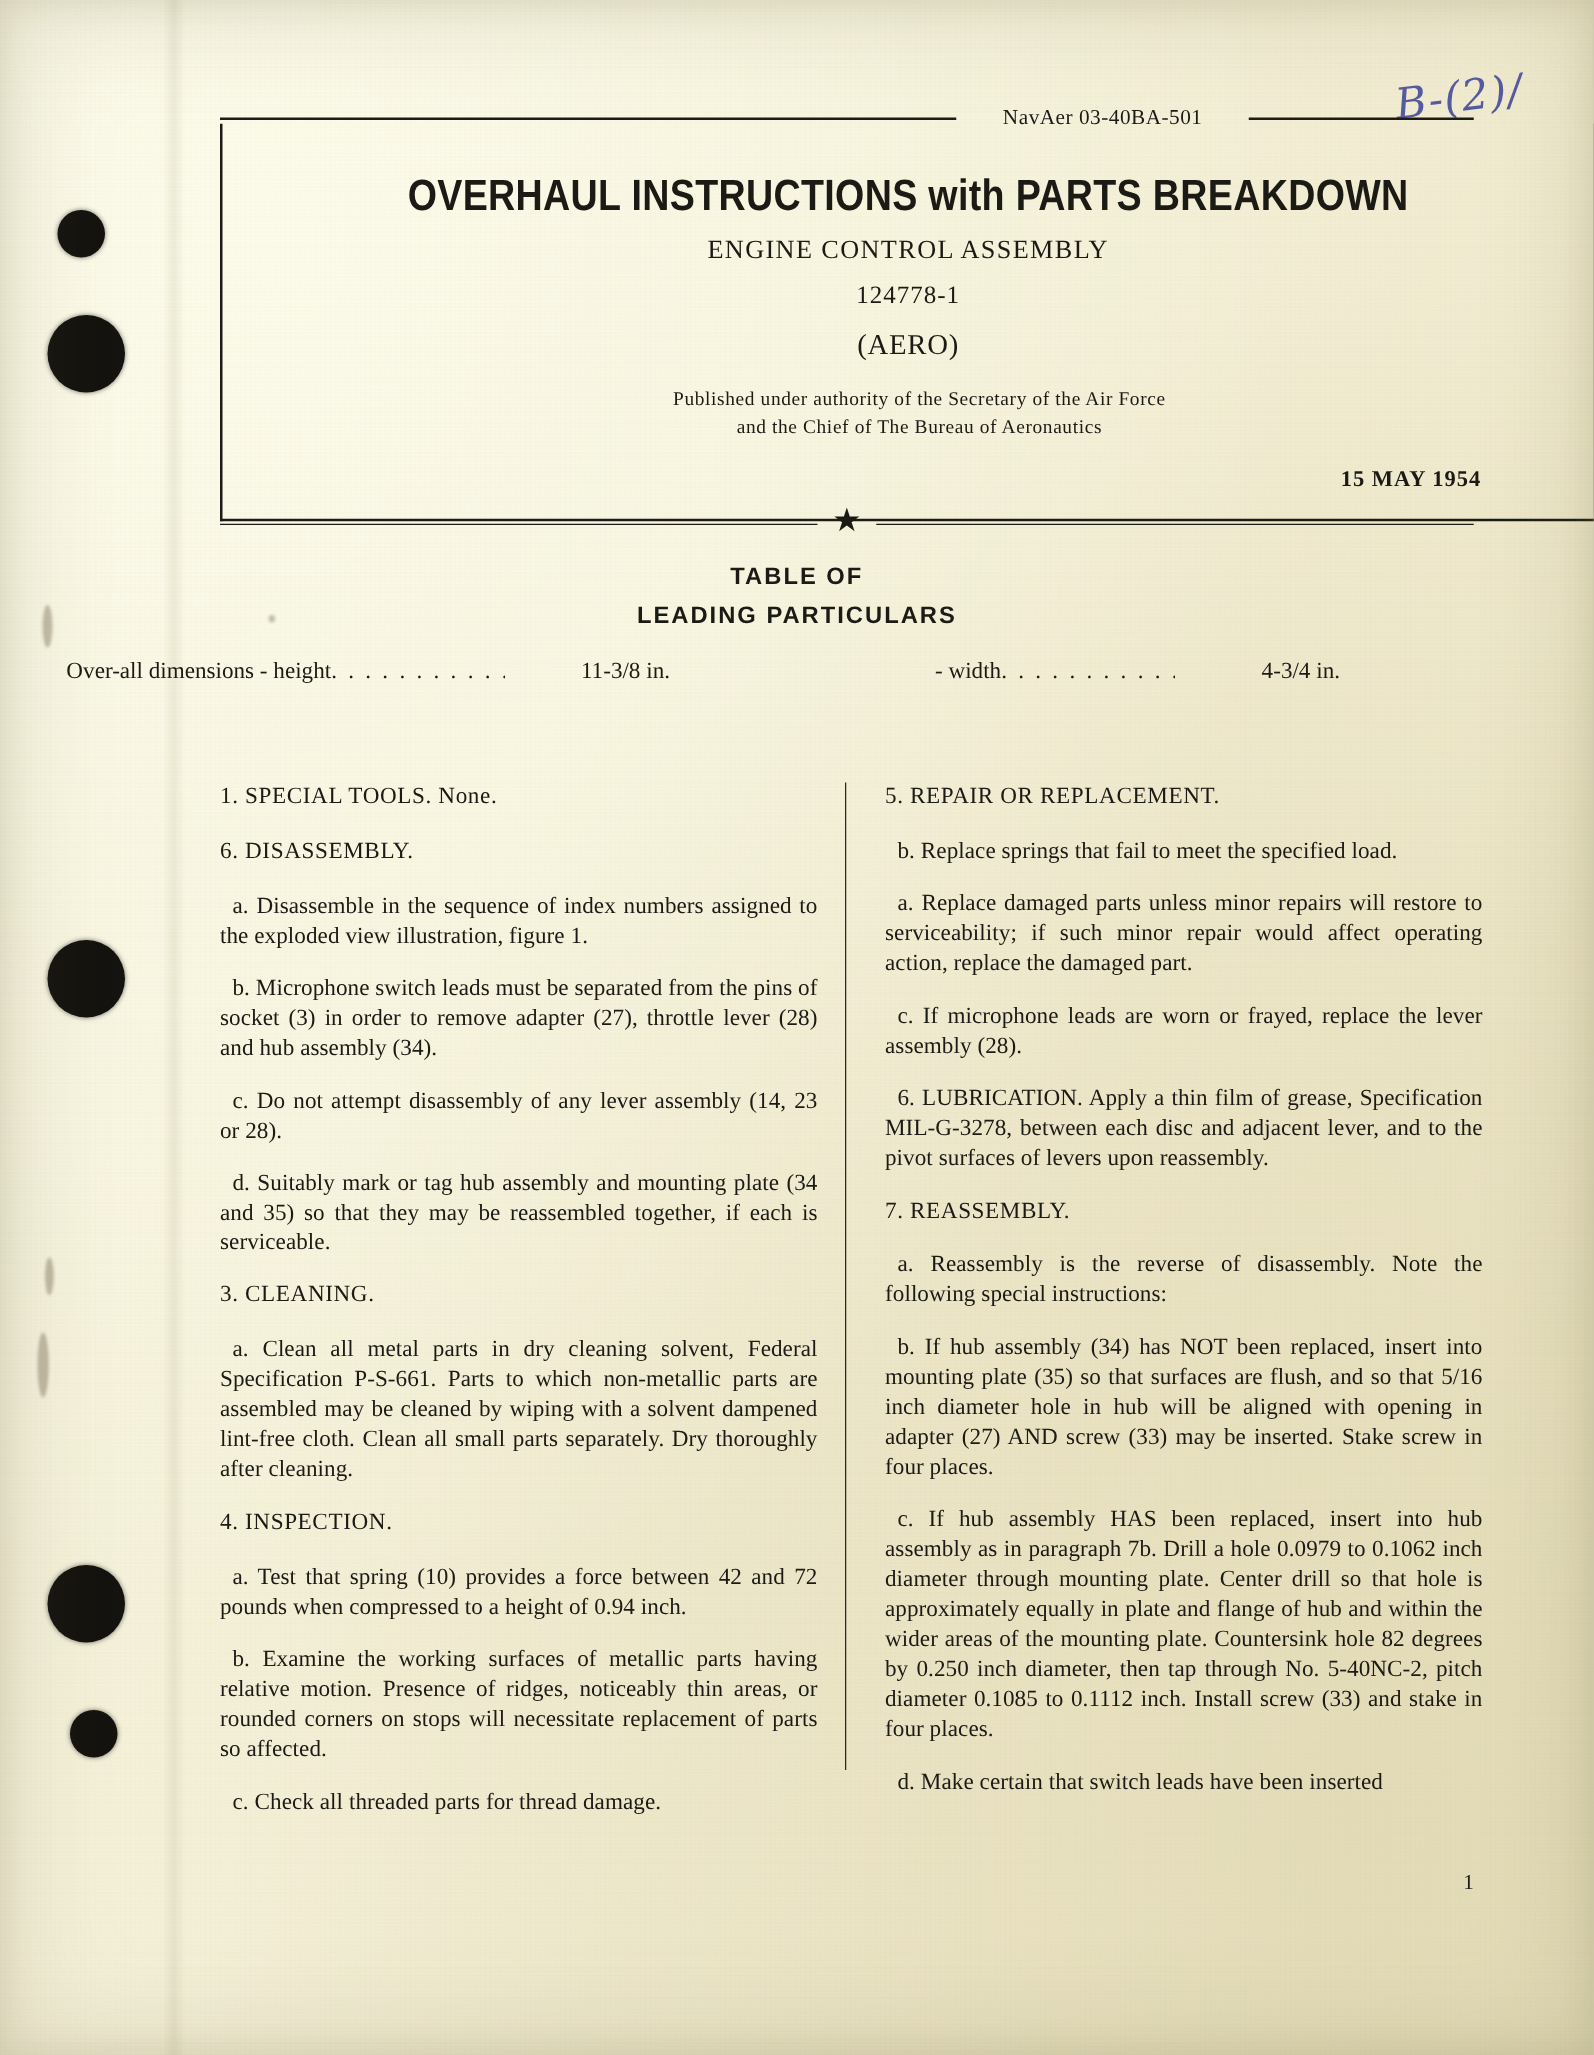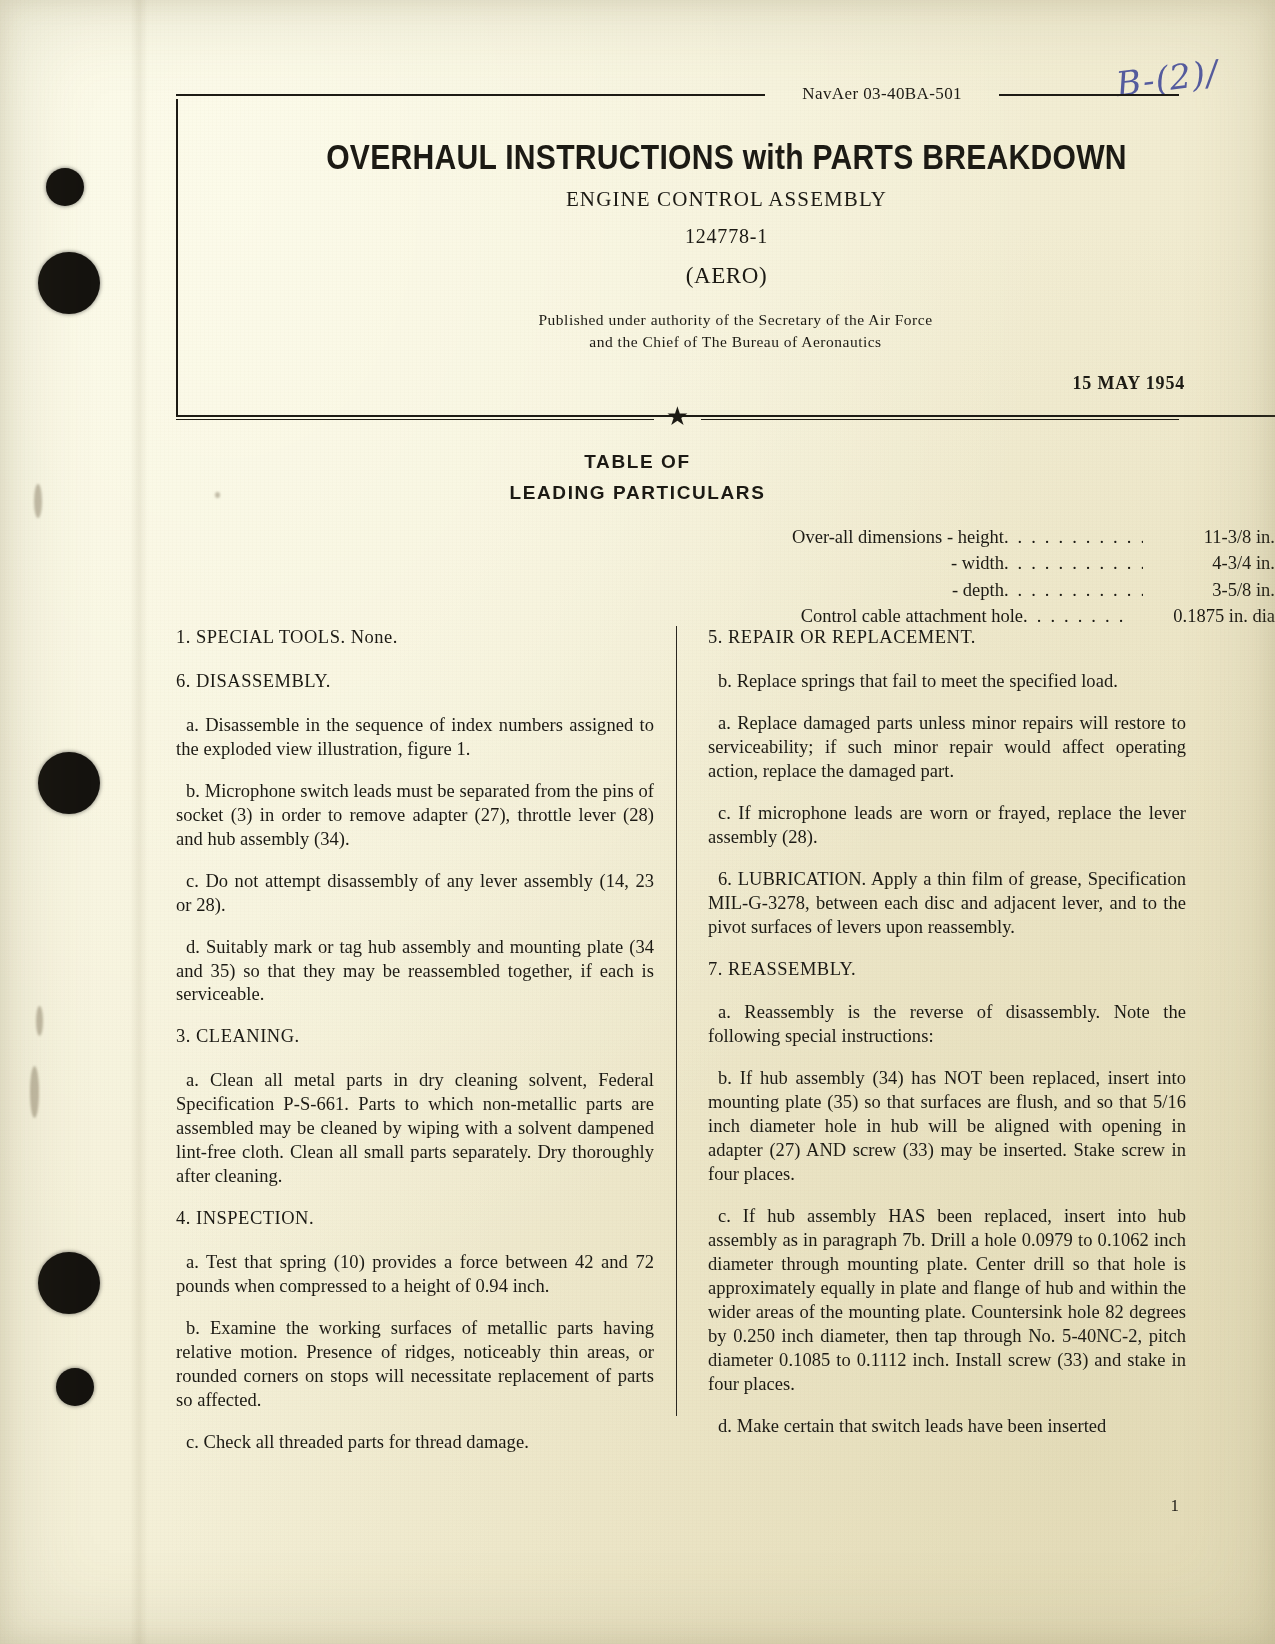--- a/index.html
+++ b/index.html
@@ -158,22 +158,22 @@
     font-weight: bold;
     font-size: 19px;
     letter-spacing: 1.6px;
   }
   .tlp-h1 { top: 432px; margin-top: 19px; }
   .tlp-h2 { top: 482px; }
   .tlp-table {
     position: absolute;
     top: 524px; left: 0; right: 0;
     display: flex;
-    flex-direction: column;
-    align-items: flex-end;
+    flex-direction: row;
+    align-items: center;
     font-size: 18.5px;
     line-height: 1.42;
   }
   .tlp-row { display: flex; width: 536px; }
   .tlp-label { text-align: right; white-space: pre; }
   .tlp-dots { flex: 1 1 auto; text-align: center; letter-spacing: 2.2px; white-space: nowrap; overflow: hidden; }
   .tlp-val { width: 150px; text-align: right; white-space: pre; }
   
   .cols {
     position: absolute;

